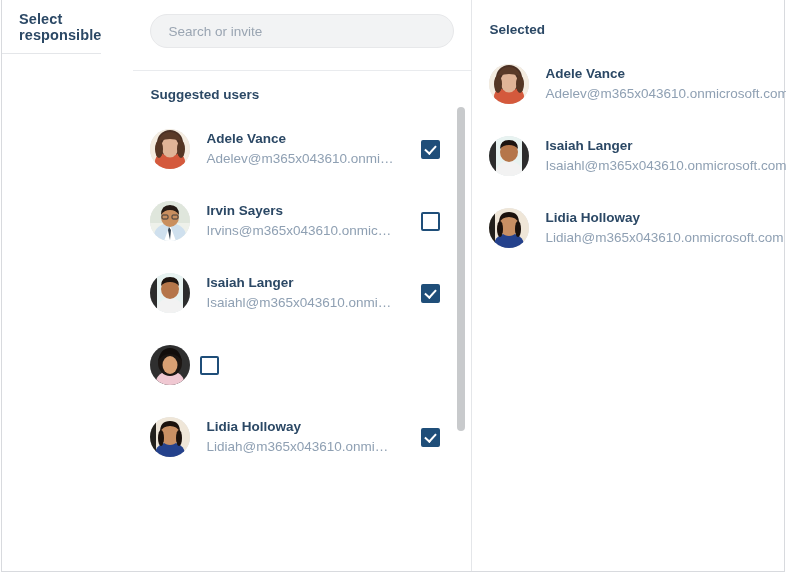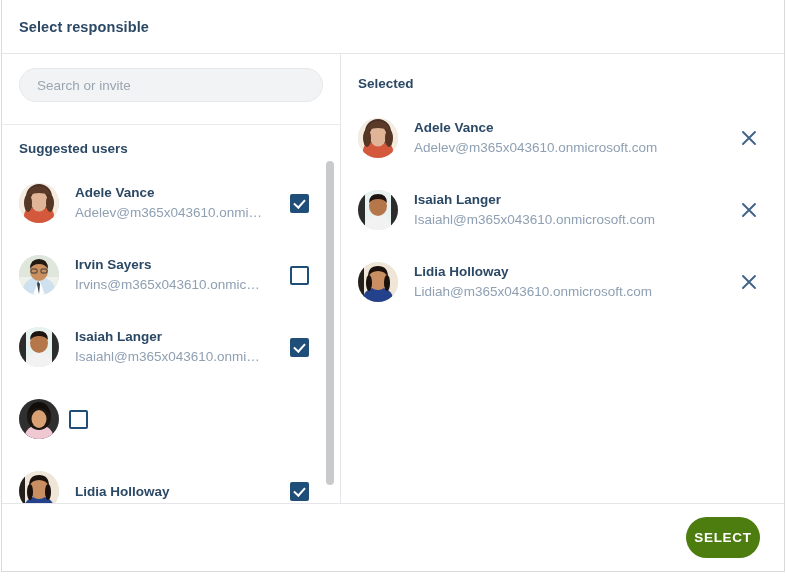--- a/index.html
+++ b/index.html
@@ -24,21 +24,21 @@
     position: absolute;
     left: 1px;
     top: 0px;
     width: 784px;
     height: 572px;
     background: #ffffff;
     border: 1px solid #d8dade;
     border-top: none;
     box-sizing: border-box;
     display: flex;
-    flex-direction: column;
+    gap: 32px;
   }
 
   
   .dialog-header {
     height: 54px;
     flex: 0 0 54px;
     border-bottom: 1px solid #e4e6e9;
     display: flex;
     align-items: center;
     padding-left: 17px;
@@ -365,20 +365,21 @@
               <rect x="0" y="0" width="6" height="40" fill="#23201c"></rect>
               <ellipse cx="20" cy="37" rx="15" ry="12" fill="#24418c"></ellipse>
               <ellipse cx="20" cy="17" rx="10" ry="11" fill="#c98f63"></ellipse>
               <path d="M10 15 q0 -11 10 -11 q10 0 10 11 q-3 -6 -10 -6 q-7 0 -10 6z" fill="#1b110c"></path>
               <ellipse cx="11" cy="21" rx="3" ry="8" fill="#1b110c"></ellipse>
               <ellipse cx="29" cy="21" rx="3" ry="8" fill="#1b110c"></ellipse>
             </svg>
           </div>
           <div class="user-text">
             <div class="user-name">Lidia Holloway</div>
+            <div class="user-mail">Lidiah@m365x043610.onmi…</div>
           </div>
           <div class="checkbox checked"></div>
         </div>
 
         <div class="scroll-track">
           <div class="scroll-thumb"></div>
         </div>
       </div>
     </div>
 

